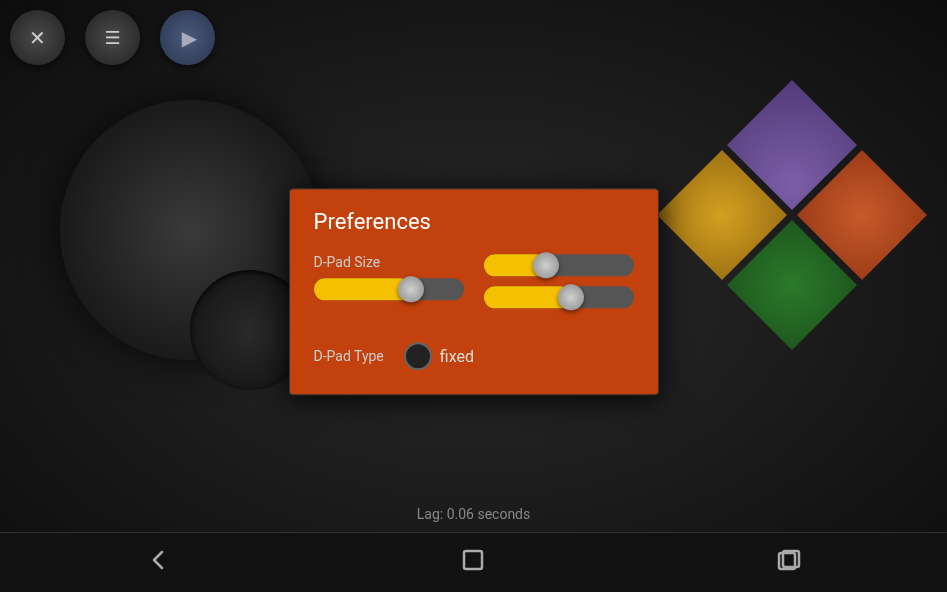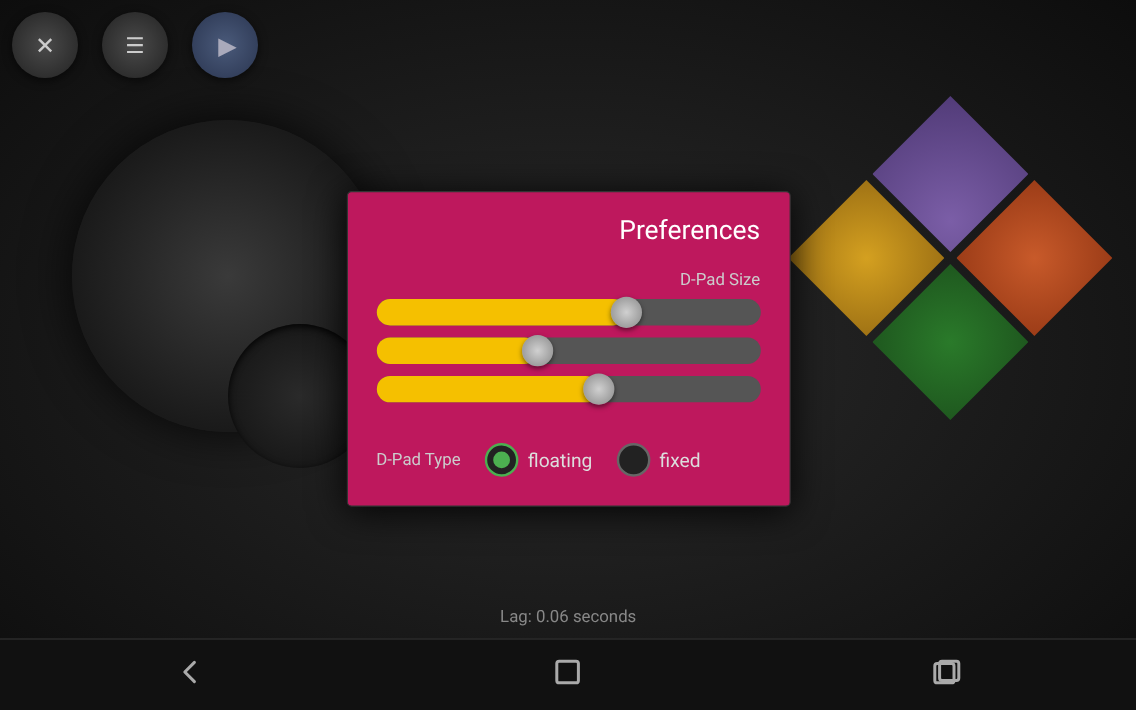--- a/index.html
+++ b/index.html
@@ -149,38 +149,37 @@
       white-space: nowrap;
     }
 
     
     .prefs-dialog {
       position: absolute;
       top: 50%;
       left: 50%;
       transform: translate(-50%, -52%);
       width: 370px;
-      background: #be185d;
+      background: #c2410c;
       border: 1px solid #333;
       border-radius: 4px;
       padding: 20px 24px 24px;
       box-shadow: 0 4px 30px rgba(0,0,0,0.9);
-      text-align: right;
     }
 
     .prefs-title {
       color: #fff;
       font-size: 22px;
       font-weight: normal;
       margin-bottom: 20px;
     }
 
     .prefs-grid {
       display: grid;
-      grid-template-columns: 1fr;
+      grid-template-columns: 1fr 1fr;
       gap: 0 20px;
     }
 
     .prefs-section-label {
       color: #ccc;
       font-size: 14px;
       margin-bottom: 8px;
     }
 
     .slider-row {
@@ -316,26 +315,20 @@
           <div class="slider-fill" style="width:58%;"></div>
           <div class="slider-thumb" style="left:calc(58% - 13px);"></div>
         </div>
       </div>
     </div>
   </div>
 
   <div class="dpad-type-row">
     <div class="dpad-type-label">D-Pad Type</div>
 
-    <div class="radio-option">
-      <div class="radio-circle selected">
-        <div class="radio-inner"></div>
-      </div>
-      <span class="radio-text">floating</span>
-    </div>
 
     <div class="radio-option">
       <div class="radio-circle"></div>
       <span class="radio-text">fixed</span>
     </div>
   </div>
 </div>
 
 <div class="lag-text">Lag: 0.06 seconds</div>
 

